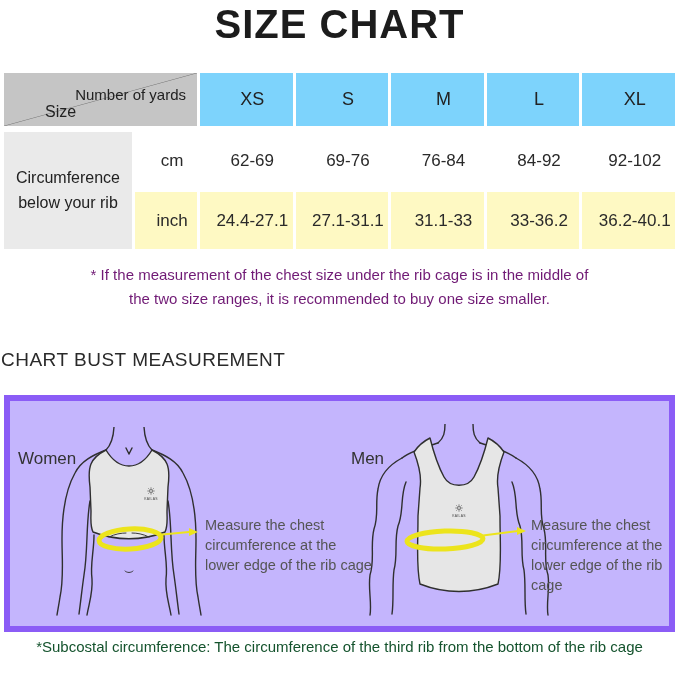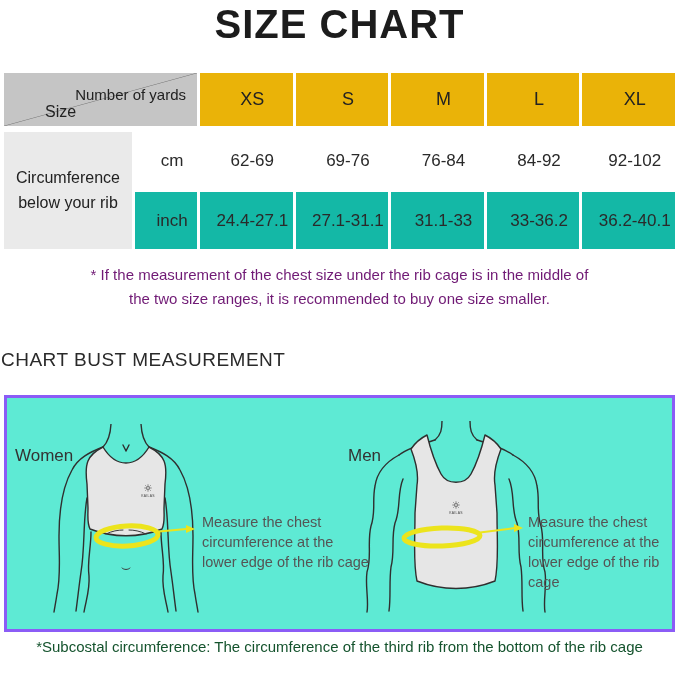--- a/index.html
+++ b/index.html
@@ -15,50 +15,50 @@
   }
   
   .size-table {
     position:absolute; left:4px; top:73px; width:671px;
     display:grid;
     grid-template-columns:128px 62px repeat(5, 1fr);
     grid-template-rows:53px 6px 57px 3px 57px;
     column-gap:3px;
   }
   .cell { display:flex; align-items:center; justify-content:center;padding-left:12px; }
-  .head { background:#eab308; font-size:18px; color:#222; }
+  .head { background:#7dd3fc; font-size:18px; color:#222; }
   .corner {
     background:#c5c5c5; position:relative;
     background-image:linear-gradient(to bottom right,
       rgba(0,0,0,0) calc(50% - 0.7px), #9a9a9a calc(50% - 0.2px),
       #9a9a9a calc(50% + 0.2px), rgba(0,0,0,0) calc(50% + 0.7px));
   }
   .corner-top { position:absolute; top:13px; right:11px; font-size:15px; color:#222; }
   .corner-bottom { position:absolute; bottom:5px; left:41px; font-size:16px; color:#222; }
   .rowlabel {
     background:#eaeaea; font-size:16px; color:#222;
     text-align:center; line-height:1.55; padding:0 6px;
   }
   .row-cm { background:#ffffff; }
-  .row-inch { background:#14b8a6;text-align:right; }
+  .row-inch { background:#fef9c3;text-align:right; }
   .unit, .val { font-size:17px; color:#2a2a2a; }
   
   .note {
     position:absolute; top:263px; left:0; width:100%;
     text-align:center; font-size:15px; color:#701a75; line-height:1.6;
   }
   .note-line { display:block; }
   
   .section-heading {
     position:absolute; top:349px; left:1px;
     font-size:19px; font-weight:normal; letter-spacing:0.5px; color:#2a2a2a;
   }
   .panel {
     position:absolute; left:4px; top:395px; width:671px; height:237px;
-    background:#5eead4; border:3px solid #8b5cf6;
+    background:#c4b5fd; border:6px solid #8b5cf6;
   }
   .fig-label { position:absolute; font-size:17px; color:#333; }
   .women-label { left:8px; top:48px; }
   .men-label { left:341px; top:48px; }
   .fig { position:absolute; }
   .women-fig { left:19px; top:26px; }
   .men-fig { left:339px; top:23px; }
   .annotation {
     position:absolute; top:114px; font-size:14.5px; color:#555; line-height:20px;
   }

